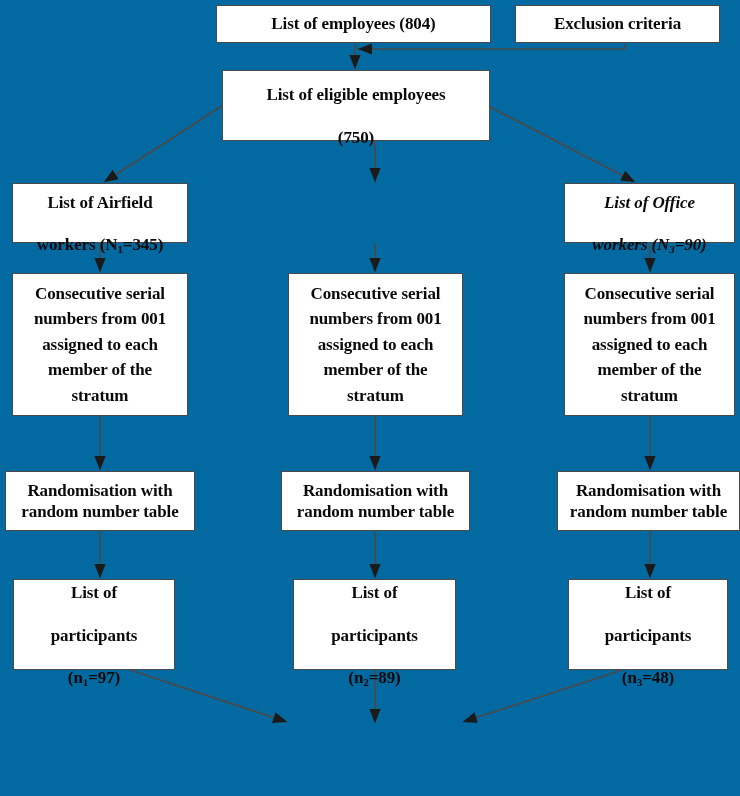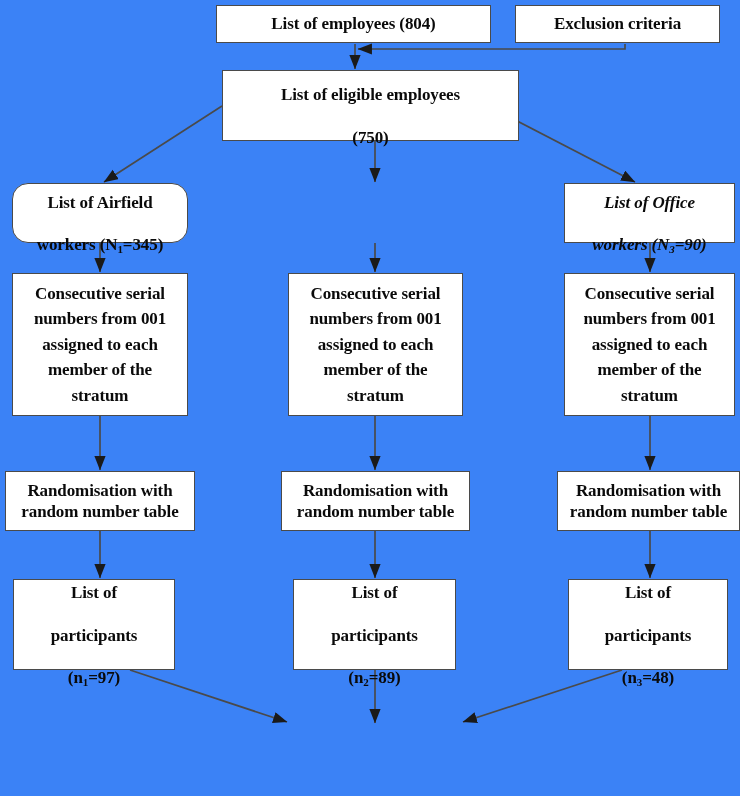--- a/index.html
+++ b/index.html
@@ -4,21 +4,21 @@
 <style>
   html, body {
     margin: 0;
     padding: 0;
     background: #ffffff;
   }
   #canvas {
     position: relative;
     width: 740px;
     height: 796px;
-    background: #3b82f6;
+    background: #0369a1;
     font-family: "Liberation Serif", "DejaVu Serif", serif;
     overflow: hidden;
   }
   svg.edges {
     position: absolute;
     left: 0;
     top: 0;
     width: 740px;
     height: 796px;
     pointer-events: none;
@@ -92,28 +92,28 @@
   </svg>
 
   <div class="node" style="left:216px; top:5px; width:275px; height:38px;">
     <span class="txt">List of employees (804)</span>
   </div>
 
   <div class="node" style="left:515px; top:5px; width:205px; height:38px;">
     <span class="txt">Exclusion criteria</span>
   </div>
 
-  <div class="node" style="left:222px; top:70px; width:297px; height:71px;">
+  <div class="node" style="left:222px; top:70px; width:268px; height:71px;">
     <span class="txt">
       <span>List of eligible employees</span><br>
       <span>(750)</span>
     </span>
   </div>
 
-  <div class="node" style="left:12px; top:183px; width:176px; height:60px;border-radius:16px;">
+  <div class="node" style="left:12px; top:183px; width:176px; height:60px;">
     <span class="txt">
       <span>List of Airfield</span><br>
       <span>workers (N</span><sub>1</sub><span>=345)</span>
     </span>
   </div>
 
 
   <div class="node" style="left:564px; top:183px; width:171px; height:60px;font-style:italic;">
     <span class="txt">
       <span>List of Office</span><br>

